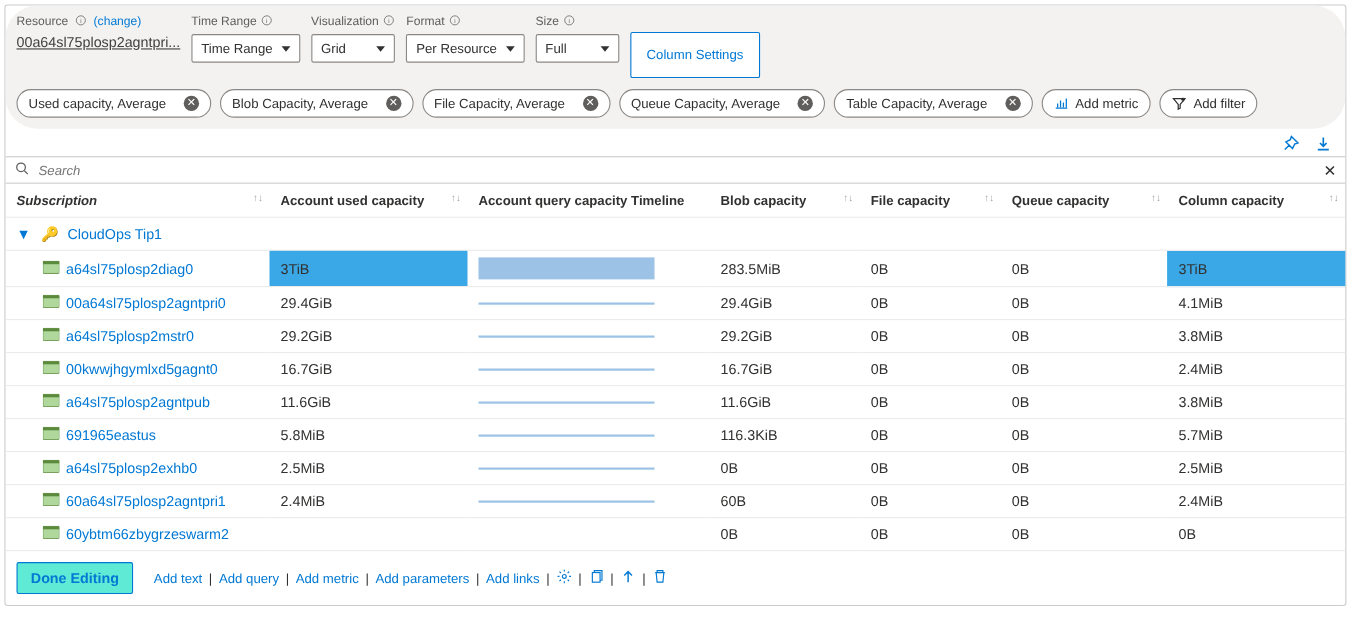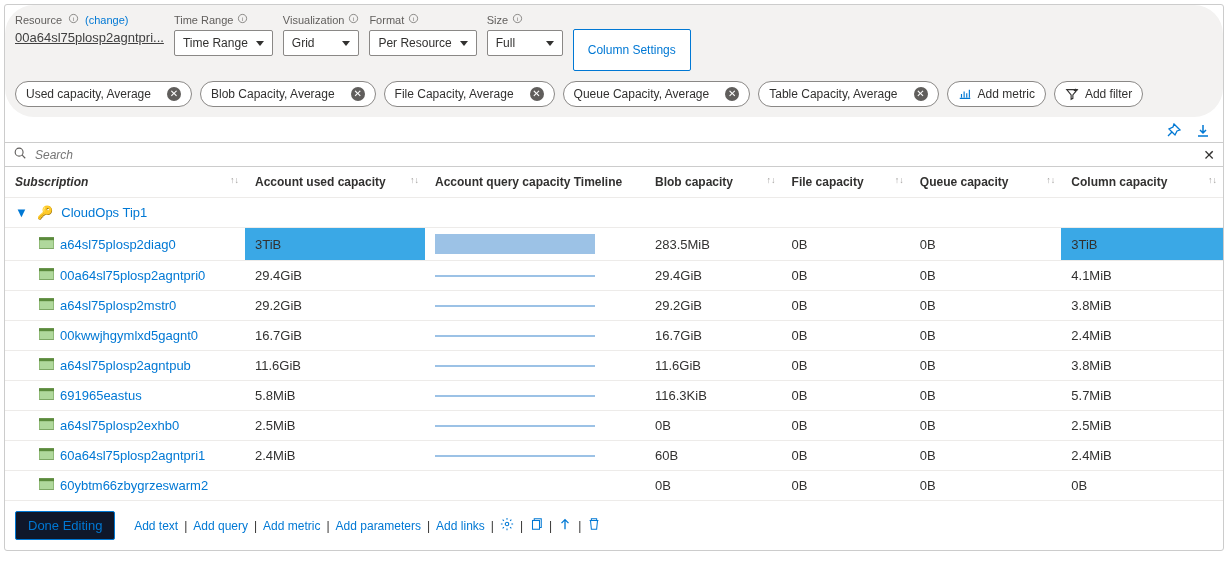--- a/index.html
+++ b/index.html
@@ -39,21 +39,21 @@
 .storage-icon svg { width: 15px; height: 12px; }
 .data-row td:first-child { padding-left: 34px; }
 .data-row td:first-child a { color: #0078d4; text-decoration: none; cursor: pointer; }
 .bar-cell { position: relative; }
 .bar-fill { position: absolute; top: 0; left: 0; bottom: 0; background: #3aa8e6; z-index: 0; }
 .bar-label { position: relative; z-index: 1; }
 .tl-cell { }
 .tl-line { border-bottom: 2px solid #9cc2e6; width: 160px; }
 .tl-line.big { border-bottom: 20px solid #9cc2e6; width: 160px; }
 .footer { display: flex; align-items: center; gap: 6px; padding: 10px; }
-.done-btn { border: 1px solid #0078d4; color: #0078d4; background: #0f172a; padding: 6px 12px; cursor: pointer; font-size: 13px; border-radius: 2px; }
+.done-btn { border: 1px solid #0078d4; color: #0078d4; background: #5eead4; padding: 6px 12px; cursor: pointer; font-size: 13px; border-radius: 2px; font-weight: bold; }
 .footer .sep { color: #323130; }
 .footer a { color: #0078d4; cursor: pointer; }
 .footer svg { width: 14px; height: 14px; color: #0078d4; cursor: pointer; }
 .w-sub { width: 240px; font-style: italic; }
 .w-used { width: 180px; }
 .w-tl { width: 220px; }
 .highlight { background: #3aa8e6; }
 </style>
 </head>
 <body>

